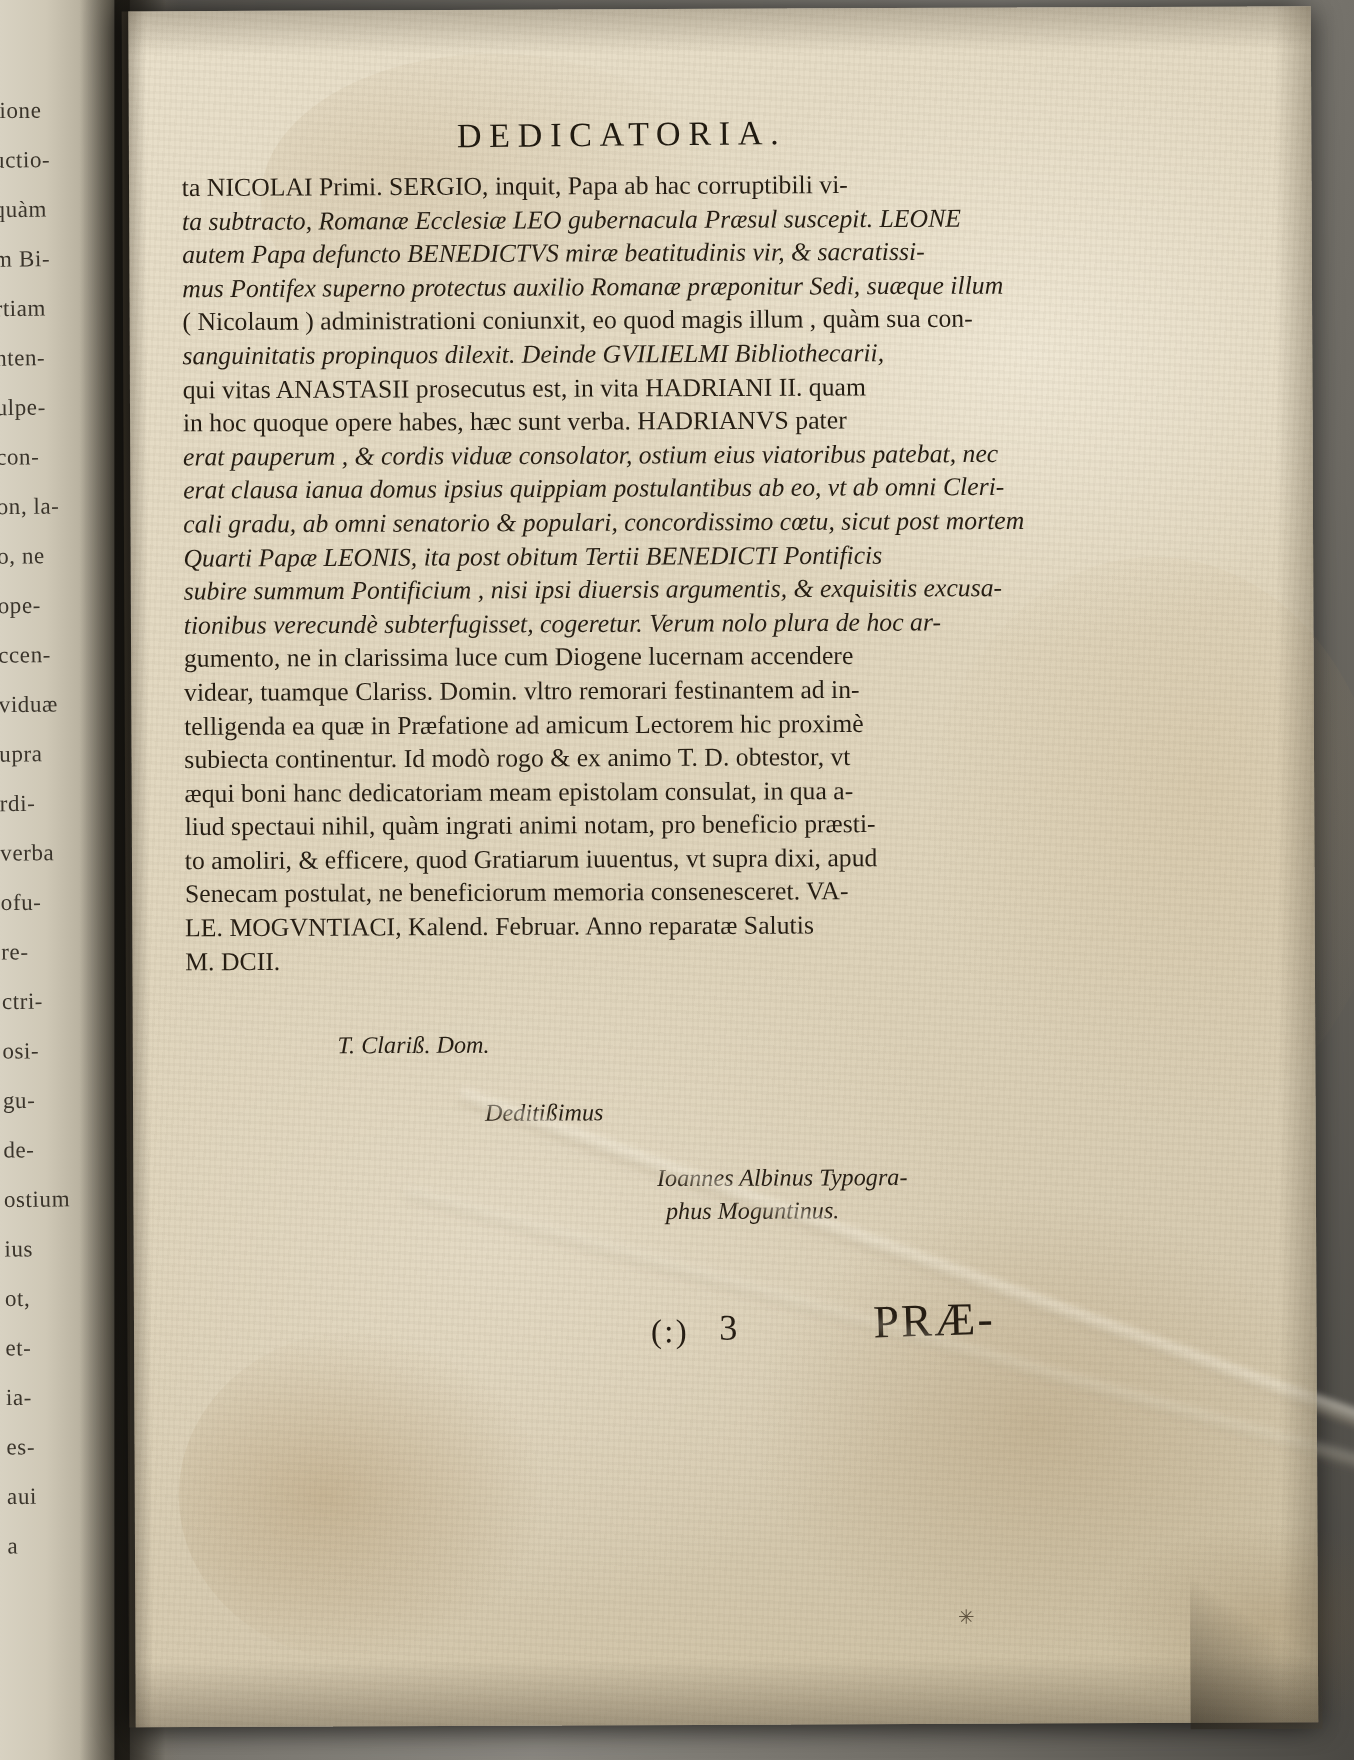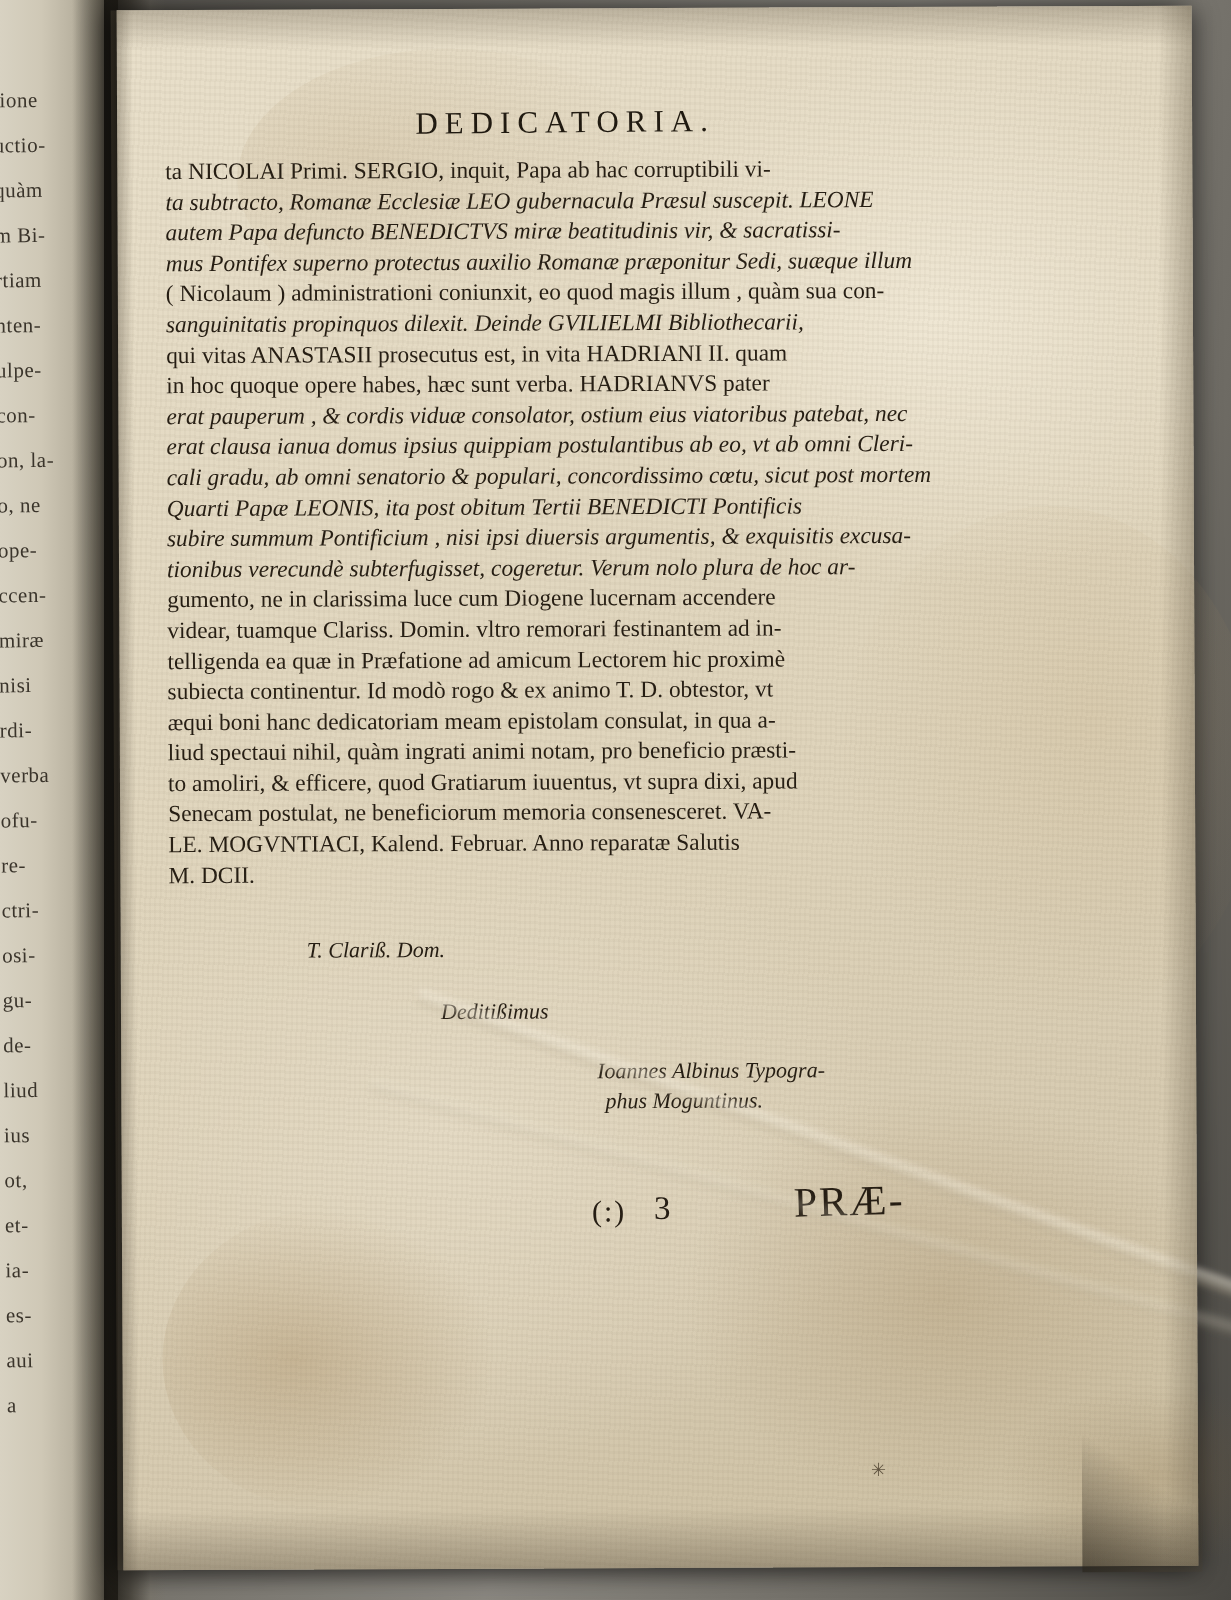--- a/index.html
+++ b/index.html
@@ -232,31 +232,31 @@
       <div>quàm</div>
       <div>m Bi-</div>
       <div>rtiam</div>
       <div>nten-</div>
       <div>ulpe-</div>
       <div>con-</div>
       <div>on, la-</div>
       <div>o, ne</div>
       <div>ope-</div>
       <div>ccen-</div>
-      <div>miræ</div>
-      <div>nisi</div>
+      <div>viduæ</div>
+      <div>upra</div>
       <div>rdi-</div>
       <div>verba</div>
       <div>ofu-</div>
       <div>re-</div>
       <div>ctri-</div>
       <div>osi-</div>
       <div>gu-</div>
       <div>de-</div>
-      <div>liud</div>
+      <div>ostium</div>
       <div>ius</div>
       <div>ot,</div>
       <div>et-</div>
       <div>ia-</div>
       <div>es-</div>
       <div>aui</div>
       <div>a</div>
     </div>
   </div>
 

